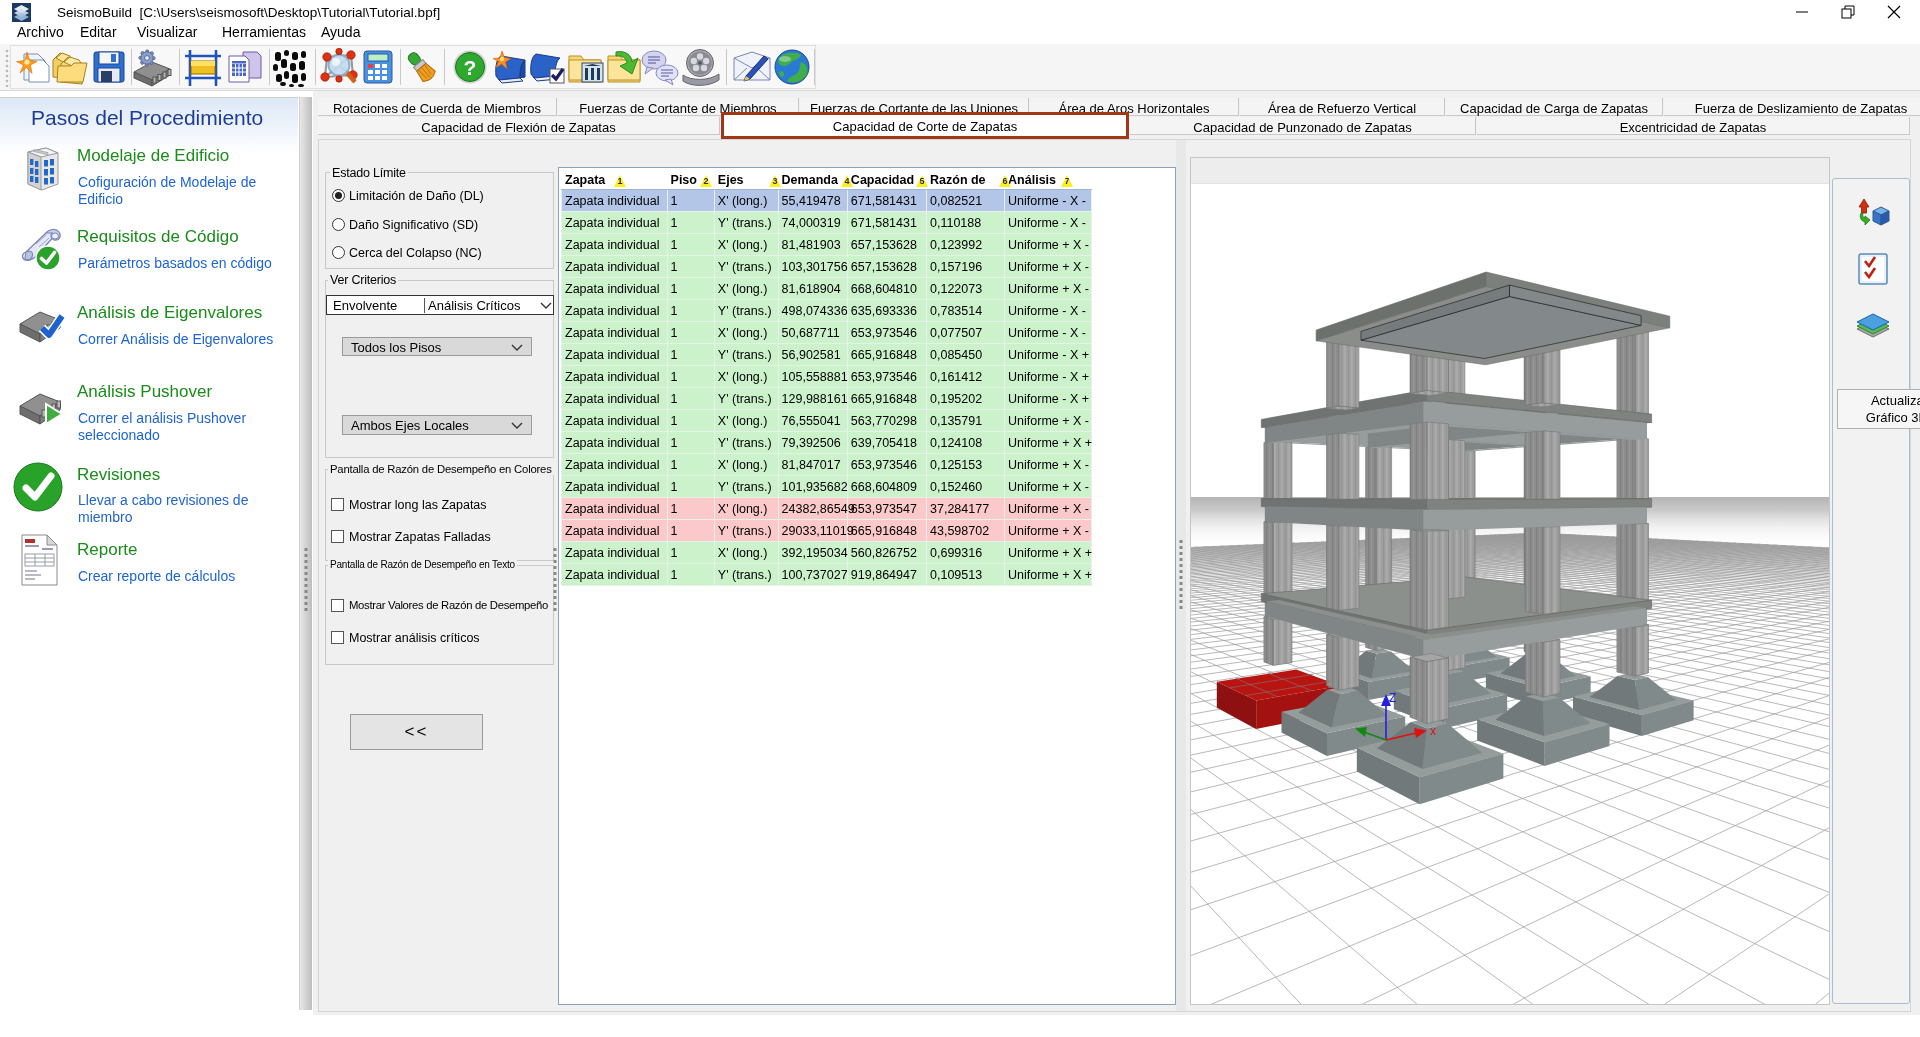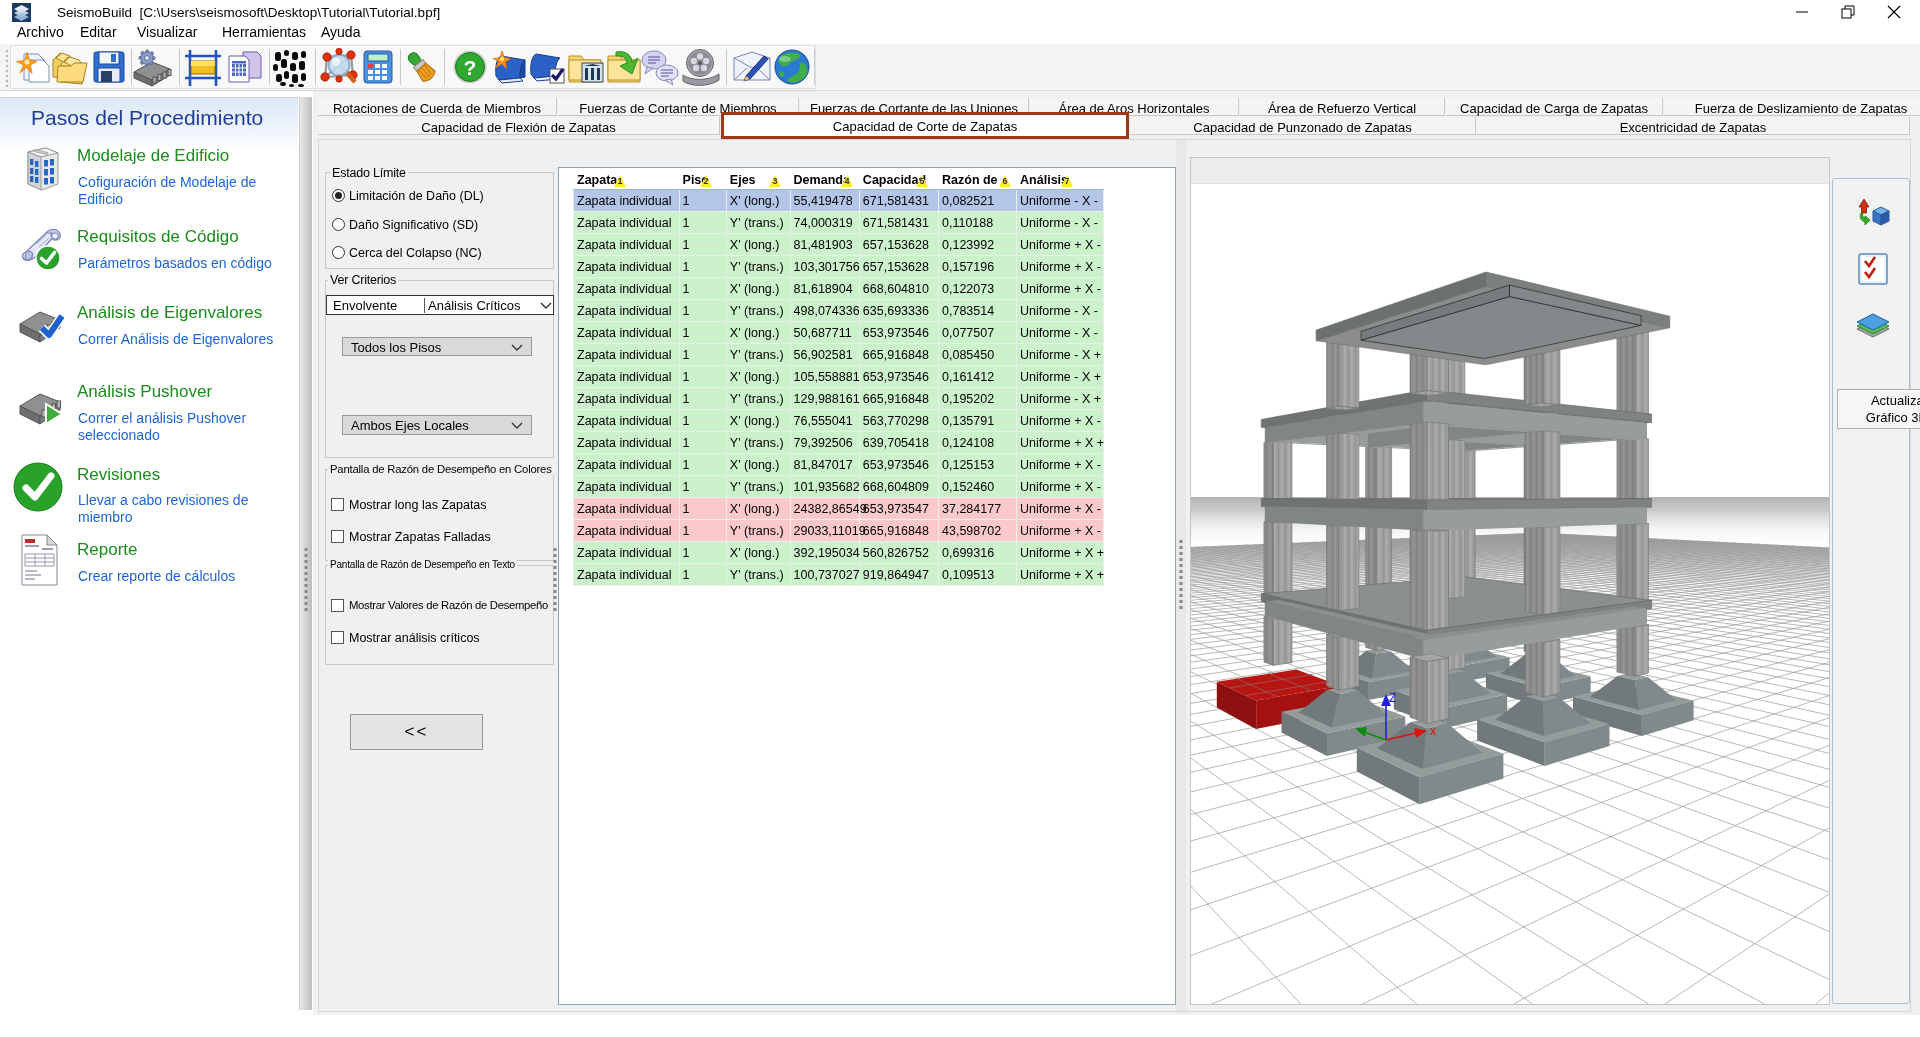--- a/index.html
+++ b/index.html
@@ -44,21 +44,21 @@
 .grpbox { position:absolute; border:1px solid #c8c8c8; }
 .grplabel { position:absolute; background:#f0f0f0; font-size:12.5px; padding:0 2px; white-space:nowrap; letter-spacing:-0.2px; }
 .radio { position:absolute; width:13px; height:13px; border:1px solid #333; border-radius:50%; background:#fff; }
 .radio.sel::after { content:""; position:absolute; left:2px; top:2px; width:7px; height:7px; background:#222; border-radius:50%; }
 .check { position:absolute; width:13px; height:13px; border:1px solid #555; background:#fff; }
 .olabel { position:absolute; font-size:12.5px; color:#000; white-space:nowrap; }
 .combo { position:absolute; background:#d9d9d9; border:1px solid #9a9a9a; font-size:13px; padding:2px 0 0 8px; }
 
 
 #tablewrap { left:558px; top:167px; width:618px; height:838px; background:#fff; border:1px solid #88a4c0; }
-table.grid { border-collapse:collapse; font-size:12.5px; table-layout:fixed; width:531px;margin-left:12px; }
+table.grid { border-collapse:collapse; font-size:12.5px; table-layout:fixed; width:531px; }
 table.grid td { border:1px solid #e8f0ea; padding:0 2px 0 3px; height:22px; font-weight:normal; text-align:left; white-space:nowrap; }
 table.grid th { border:1px solid #fff; padding:0 2px 0 3px; height:19px; text-align:left; white-space:nowrap; }
 table.grid th { background:#fff; font-weight:bold; font-size:12.5px; border-bottom:1px solid #9db8d2 !important;}
 tr.rblue td { background:#b3c6e7; }
 tr.rgreen td { background:#ccf2cc; }
 tr.rpink td { background:#fbc9c9; }
 .badge { display:inline-block; width:12px; height:12px; background:#ffee22; color:#333; font-size:9px; font-weight:bold; text-align:center; line-height:13px; margin-left:3px; clip-path:polygon(50% 0, 100% 100%, 0 100%); vertical-align:1px;}
 
 
 #split2 { left:1176px; top:140px; width:10px; height:871px; background:#e8e8e8; }

